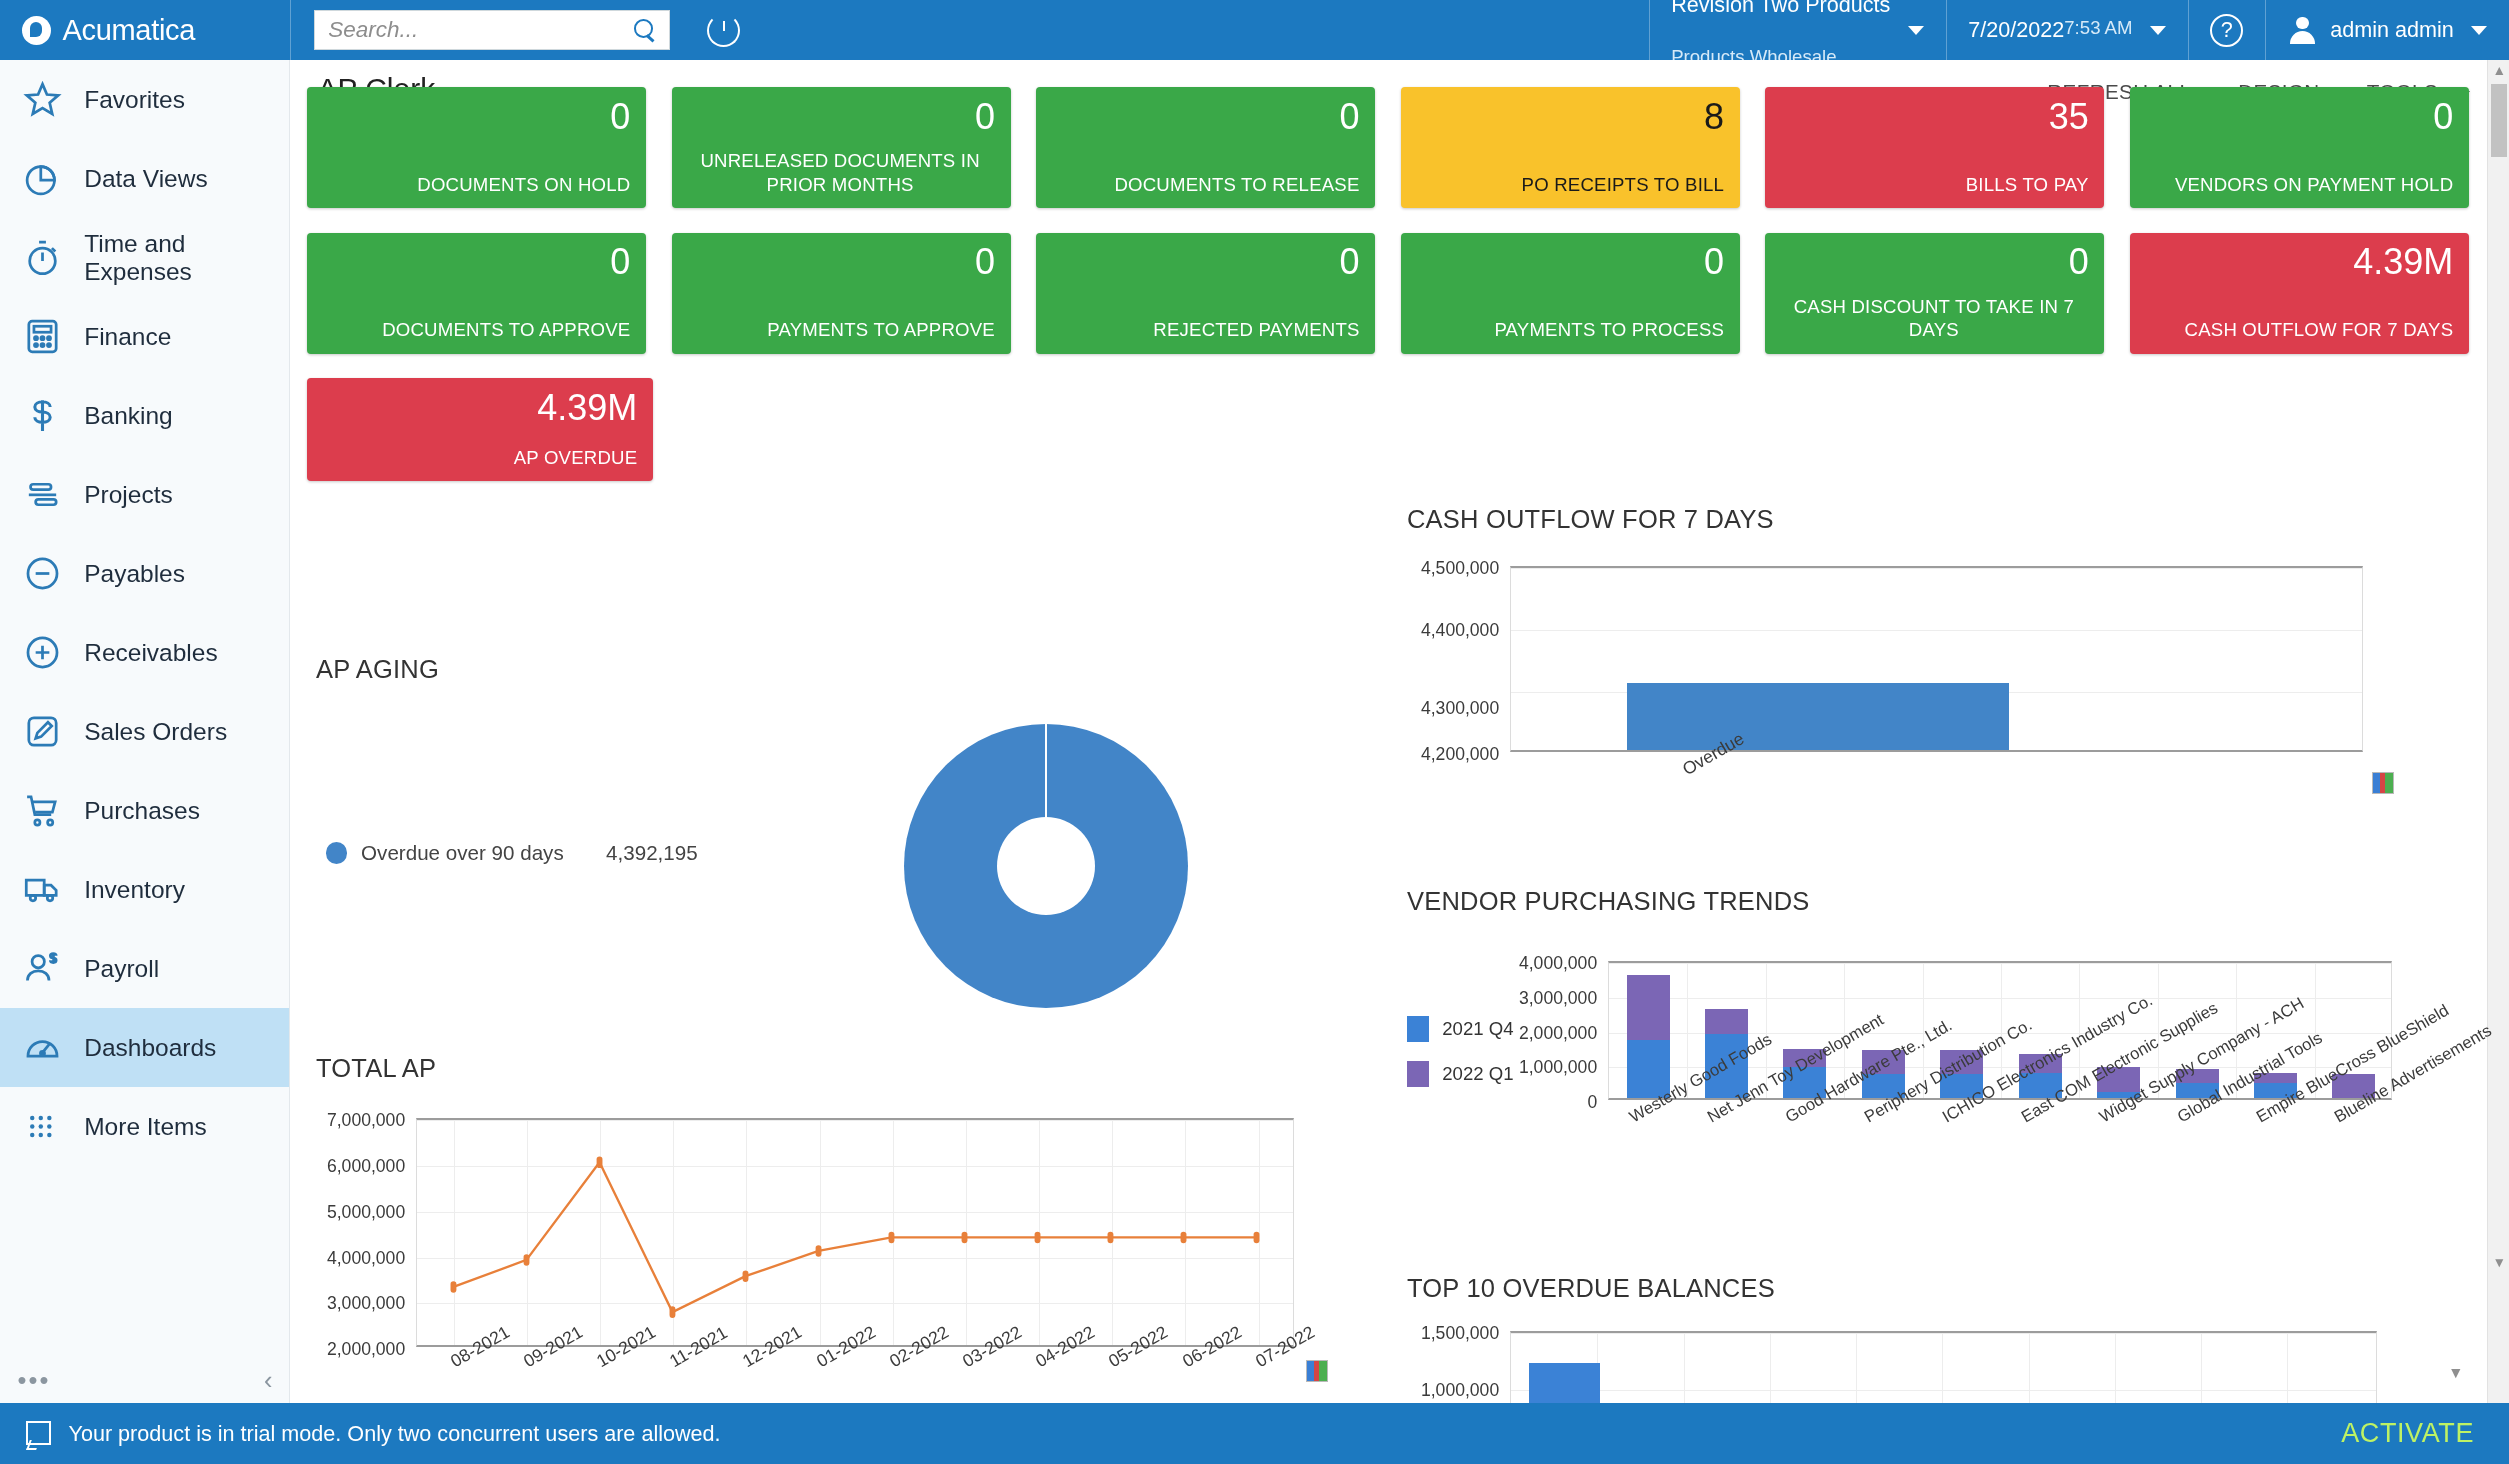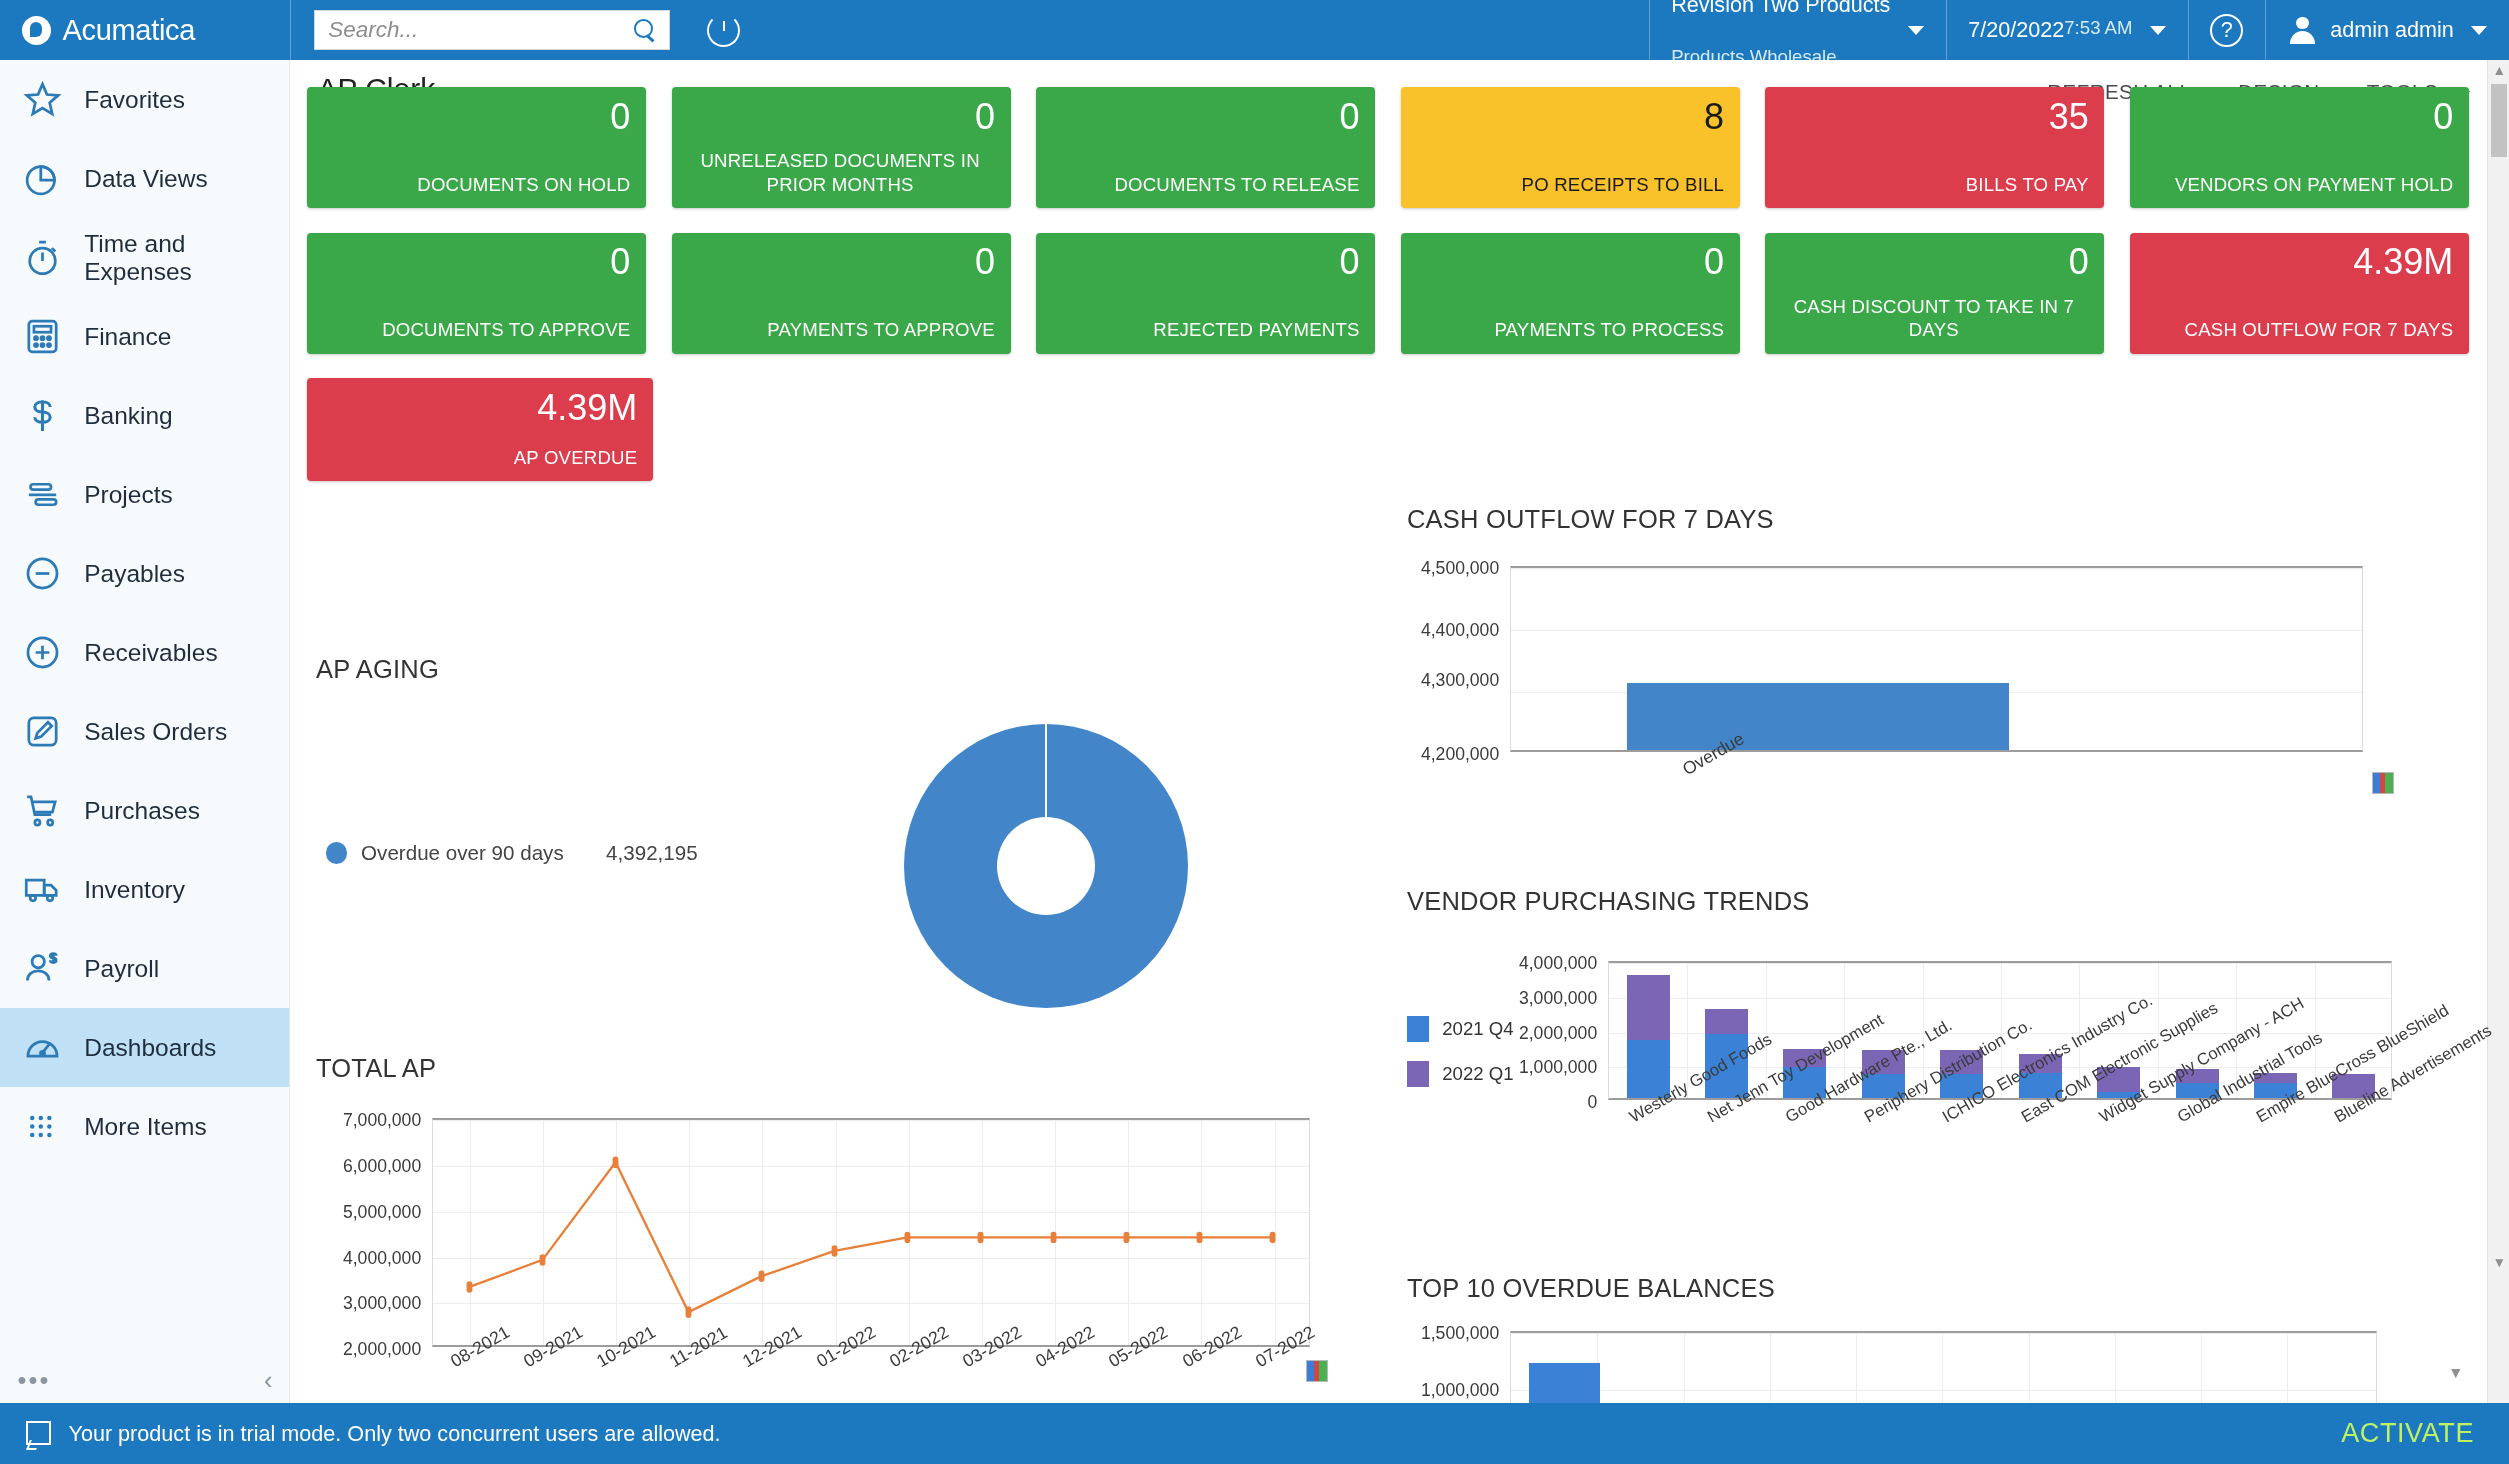--- a/index.html
+++ b/index.html
@@ -217,21 +217,21 @@
   #vt-legend .row { display: flex; align-items: center; margin-bottom: 19.6px; }
   #vt-legend .sw { width: 21.6px; height: 25.5px; margin-right: 13.7px; }
 
   
   #top10 { left: 1407px; top: 1274px; width: 1068px; height: 118px; }
   #t10-plot { left: 103px; top: 57px; width: 867px; height: 118px; }
   #t10-bar { position: absolute; left: 17.6px; bottom: 0; width: 71px; background: #3B82D6; }
 
   
   #total-ap { left: 316px; top: 1054px; width: 1078px; height: 353px; }
-  #ap-plot { left: 116px; top: 64px; width: 878px; height: 229px; }
+  #ap-plot { left: 100px; top: 64px; width: 878px; height: 229px; }
   #ap-line { position: absolute; inset: 0; }
   #ap-line svg { width: 100%; height: 100%; display: block; overflow: visible; }
 
   
   #statusbar {
     position: absolute; left: 0; bottom: 0; width: 2509px; height: 61px;
     background: #1C79C0; display: flex; align-items: center; padding: 0 35px 0 23.5px;
   }
   .note-ico { width: 27.4px; height: 29px; position: relative; margin-right: 17.6px; flex:0 0 auto; }
   .note-ico::before {
@@ -630,21 +630,21 @@
   </div>
 
   <div id="cash-outflow" class="chart-box">
     <div class="sec-title">CASH OUTFLOW FOR 7 DAYS</div>
     <div id="cash-plot" class="plot">
       <div class="gridline" style="top:0px"></div>
       <div class="ytick" style="top:0px">4,500,000</div>
       <div class="gridline" style="top:62px"></div>
       <div class="ytick" style="top:62px">4,400,000</div>
       <div class="gridline" style="top:124px"></div>
-      <div class="ytick" style="top:112px">4,300,000</div>
+      <div class="ytick" style="top:140px">4,300,000</div>
       <div class="ytick" style="top:186px">4,200,000</div>
       <div id="cash-bar" style="left:116px; width:382px; bottom:0; height:67px; background:#4285C8;"></div>
     </div>
     <div class="xlab-rot" style="left:272px; top:257px;">Overdue</div>
     <div class="chart-ico" style="left:965px; top:267px;"></div>
   </div>
 
   <div id="vendor-trends" class="chart-box">
     <div class="sec-title">VENDOR PURCHASING TRENDS</div>
 

